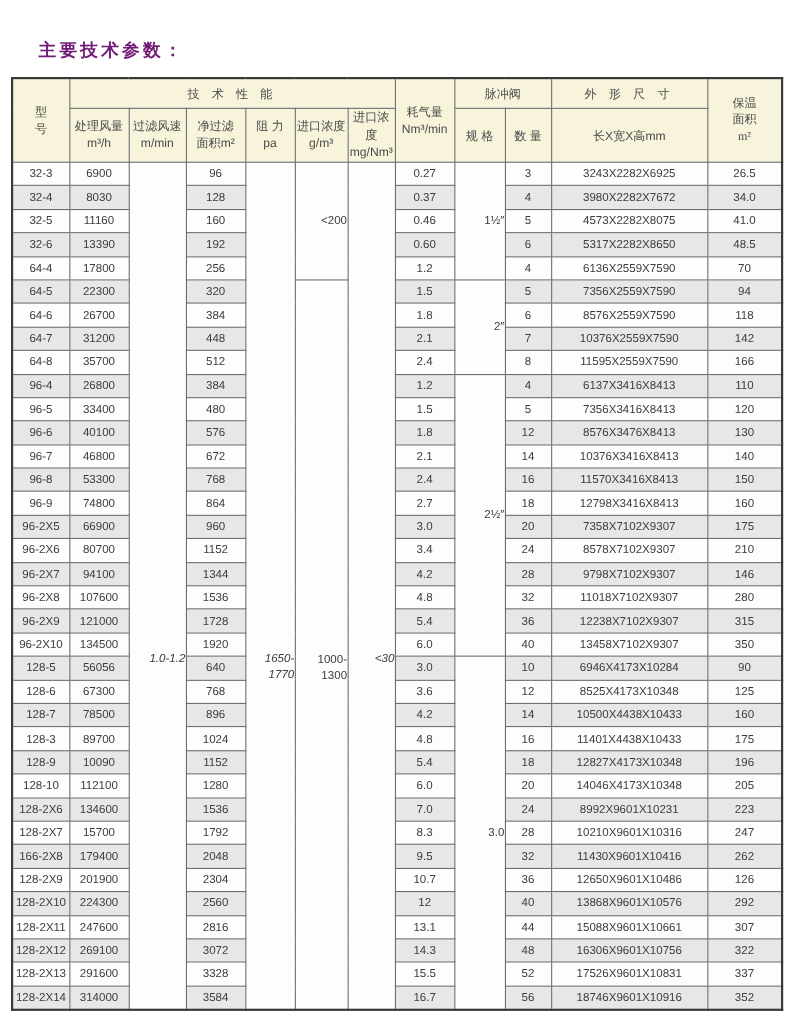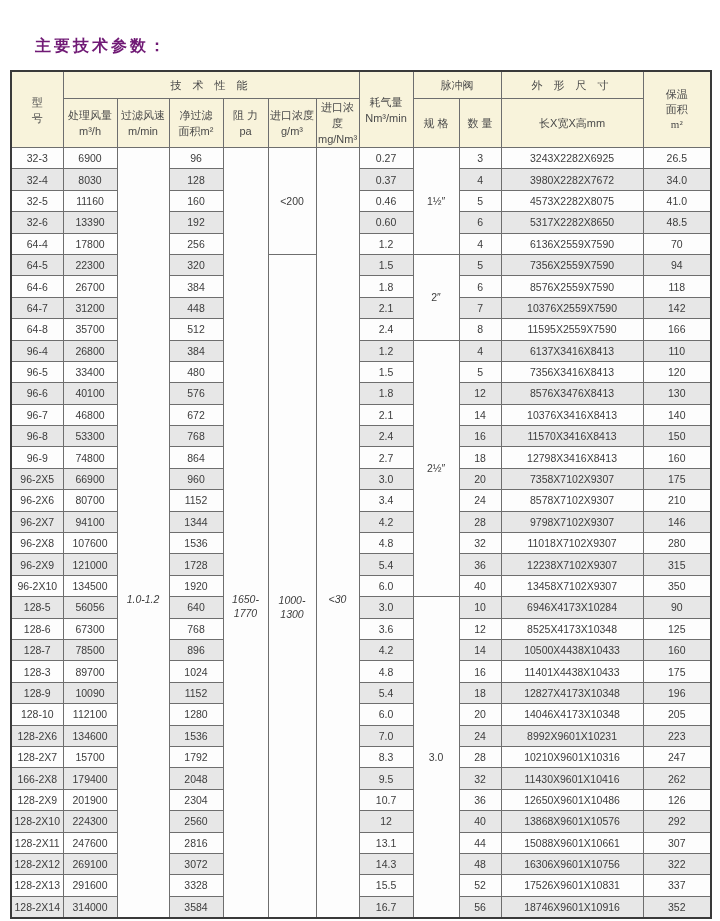--- a/index.html
+++ b/index.html
@@ -43,23 +43,23 @@
   thead .ls { letter-spacing: 4px; }
   thead .l2 { line-height: 16px; }
   thead .l3 { line-height: 15px; font-family: Liberation Serif, serif; }
   tbody td {
     background: #fdfdfd;
     font-size: 10.5px;
     height: 20.4px;
     color: #3c3c3c;
   }
   tbody tr.band td.c { background: #e7e7e7; }
-  td.merge { background: #fdfdfd; }
+  td.merge { background: #fdfdfd; text-align: right; }
   td.vt1 { vertical-align: top; padding-top: 444px; line-height: 14px; font-style: italic; }
-  td.vt2 { vertical-align: top; padding-top: 338px; line-height: 14px; font-style: italic; }
+  td.vt2 { vertical-align: top; padding-top: 338px; line-height: 14px; }
 </style>
 </head>
 <body>
 
 <div class="page">
 
   <div class="title">主要技术参数：</div>
 
   <table class="spec">
     <colgroup>

